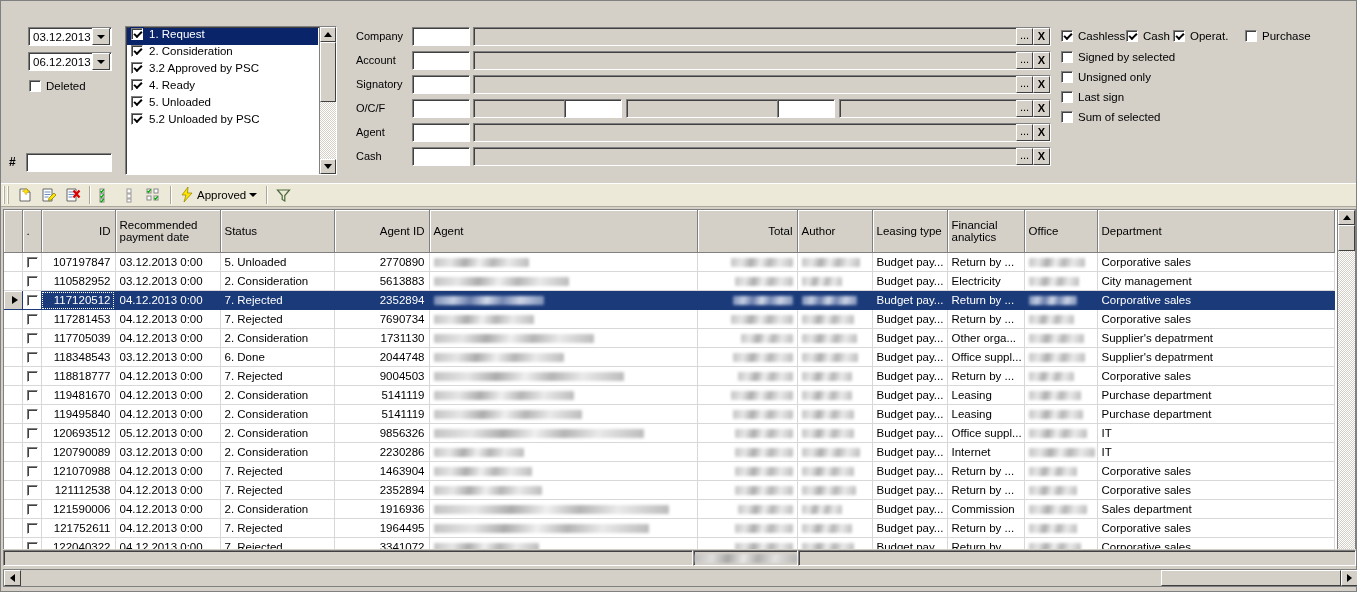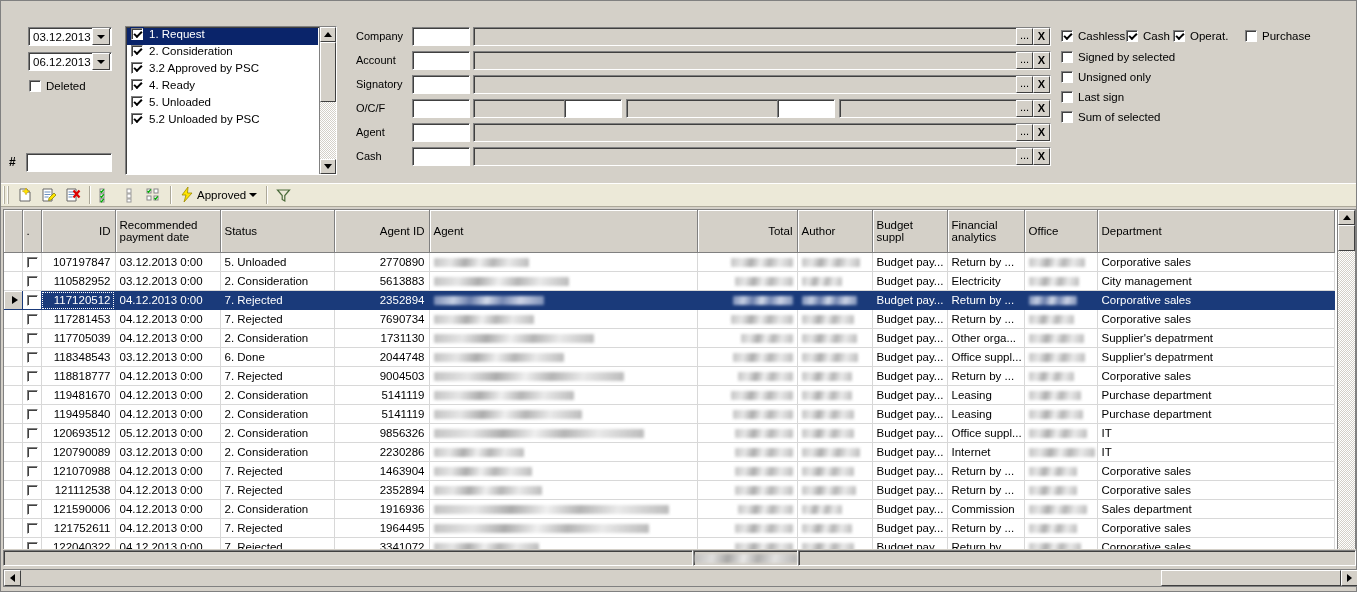--- a/index.html
+++ b/index.html
@@ -432,21 +432,21 @@
             <tr id="grid-head">
               <th></th>
               <th>.</th>
               <th class="r">ID</th>
               <th>Recommended payment date</th>
               <th>Status</th>
               <th class="r">Agent ID</th>
               <th>Agent</th>
               <th class="r">Total</th>
               <th>Author</th>
-              <th>Budget suppl</th>
+              <th>Leasing type</th>
               <th>Financial analytics</th>
               <th>Office</th>
               <th>Department</th>
             </tr>
           </thead>
         <tbody id="grid-body">
             <tr>
               <td class="marker"></td>
               <td class="chk"><span class="gcb"></span></td>
               <td class="r id">107197847</td>

